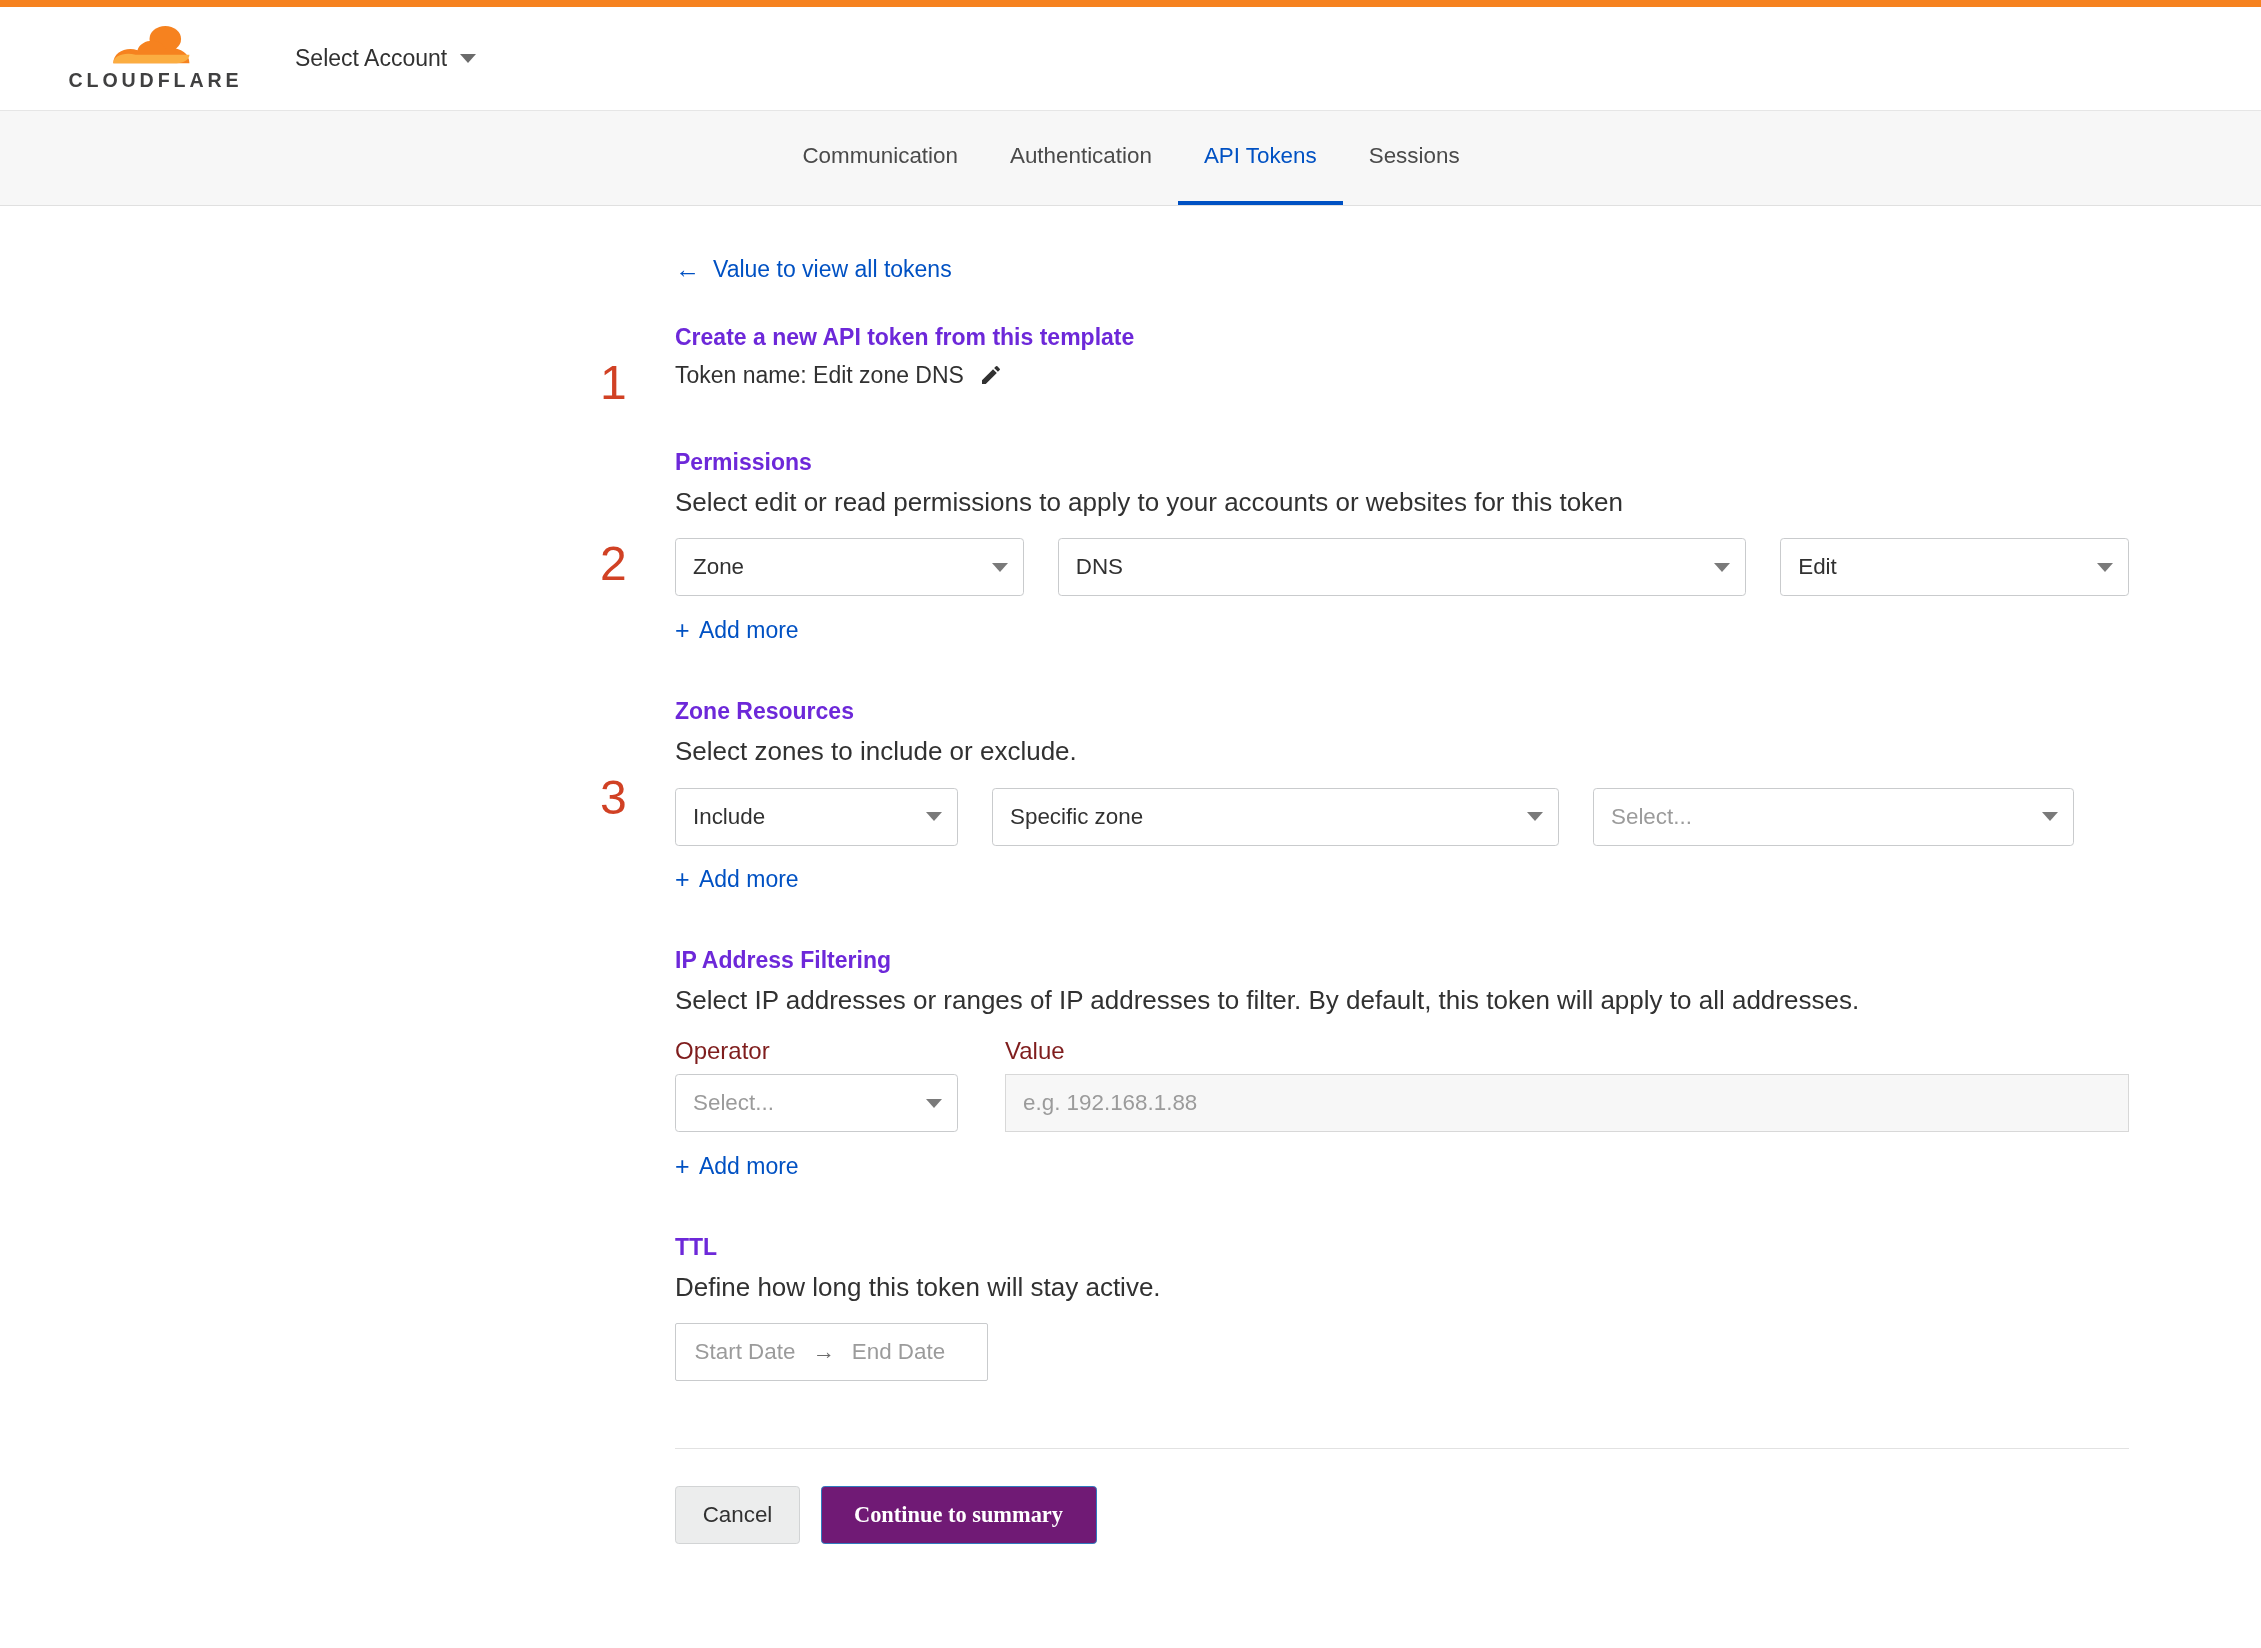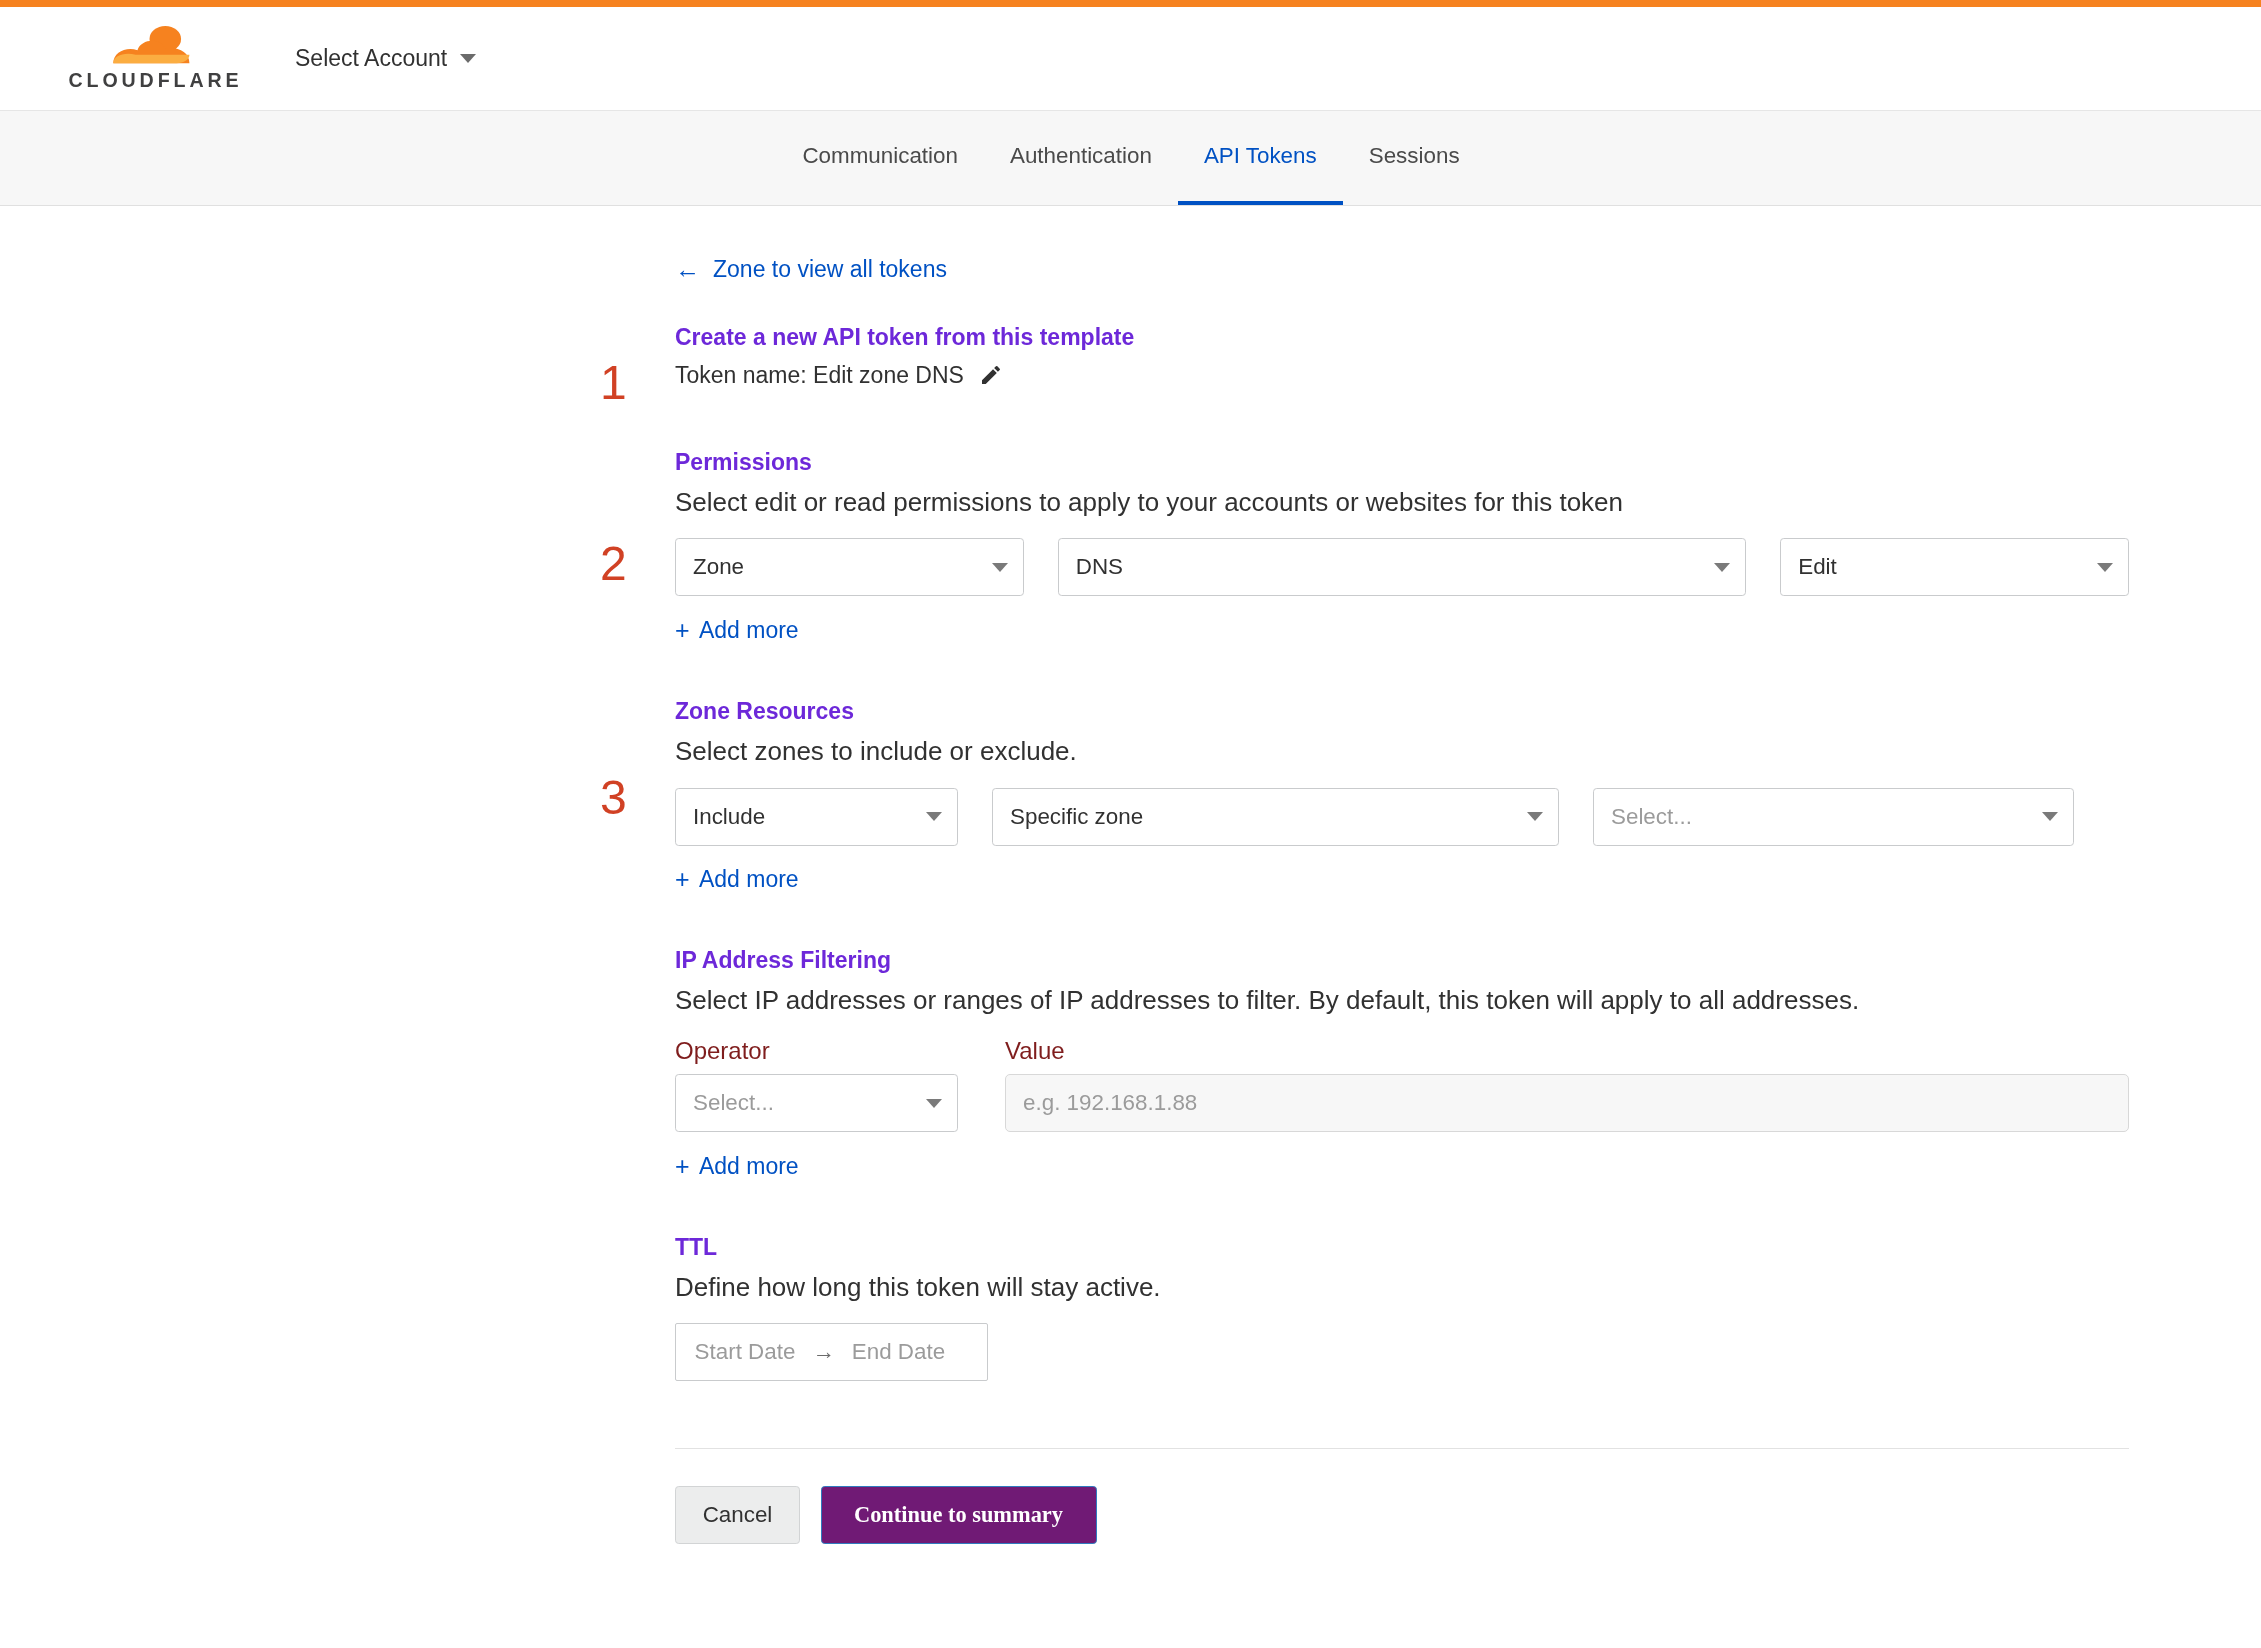--- a/index.html
+++ b/index.html
@@ -163,21 +163,21 @@
   }
   .add-more .plus { font-size: 25px; line-height: 1; }
   .field-label {
     font-size: 24px;
     color: #7f1d1d;
     margin-bottom: 9.3px;
   }
   .text-input {
     height: 58px;
     border: 0.9px solid #d8d8d8;
-    border-radius: 5px;
+    border-radius: 0;
     background: #f7f7f7;
     font-size: 22.4px;
     color: #9b9b9b;
     padding: 0 17px;
     display: flex;
     align-items: center;
   }
   .ttl-box {
     height: 58px;
     width: 313px;
@@ -256,21 +256,21 @@
   <div class="nav-item">
       <span>Sessions</span>
     </div>
 </div>
 
 <div class="content">
   <div class="inner">
 
     <div class="back-link">
       <span class="back-arrow">←</span>
-      <span>Zone to view all tokens</span>
+      <span>Value to view all tokens</span>
     </div>
 
     <div class="block" style="margin-bottom:60px;">
       <div class="step-num" style="top:35px;">1</div>
       <h2 class="section-title">Create a new API token from this template</h2>
       <div class="token-name-row">
         <span>Token name: Edit zone DNS</span>
         <span class="pencil">
           <svg width="24" height="24" viewBox="0 0 24 24">
               <path d="M3 17.25V21h3.75L17.81 9.94l-3.75-3.75L3 17.25zM20.71 7.04a1 1 0 000-1.41l-2.34-2.34a1 1 0 00-1.41 0l-1.83 1.83 3.75 3.75 1.83-1.83z" fill="#313131"></path>

